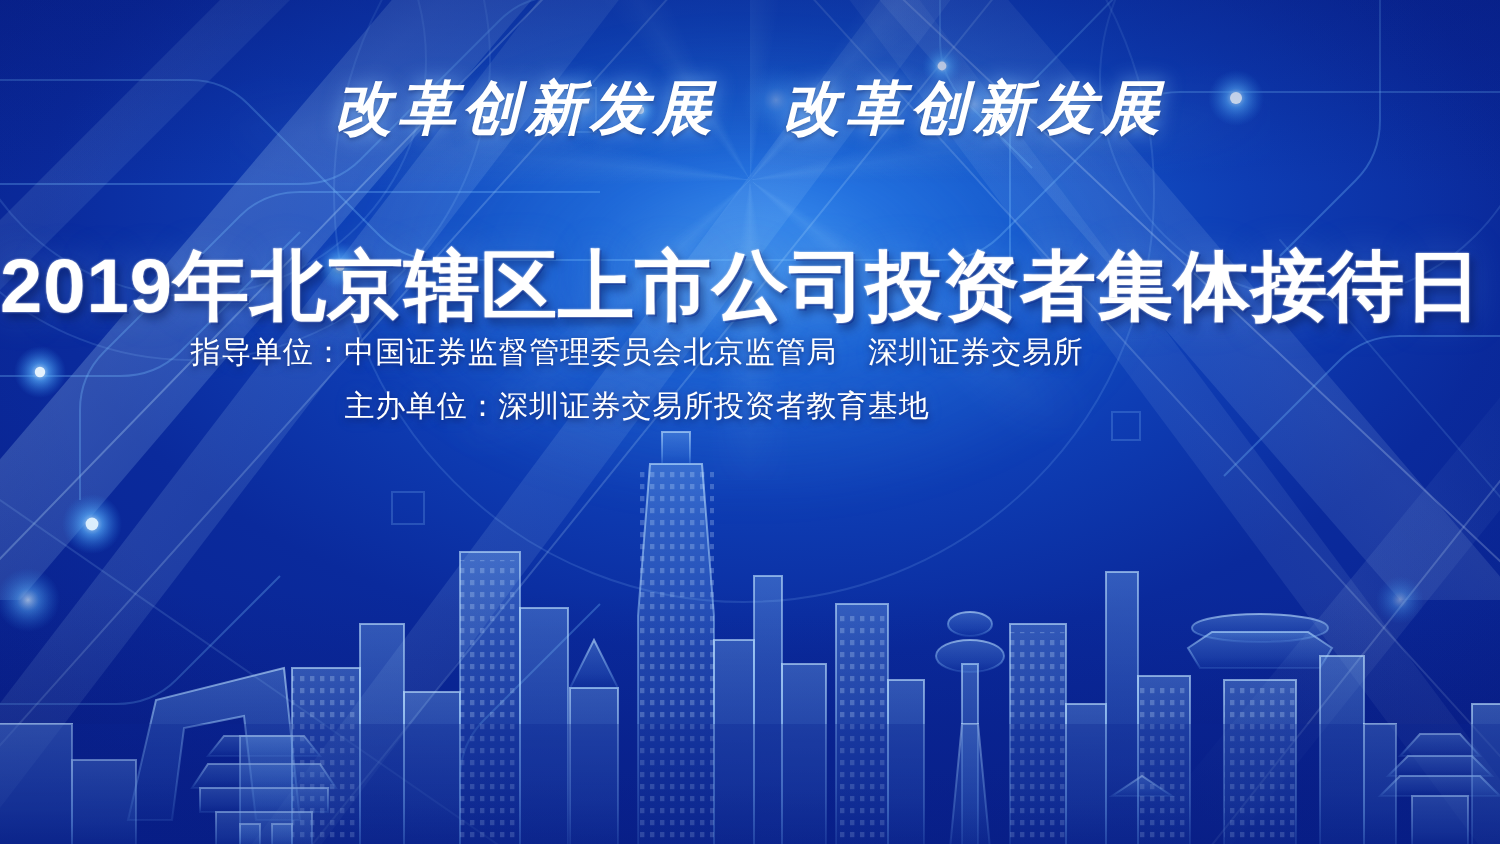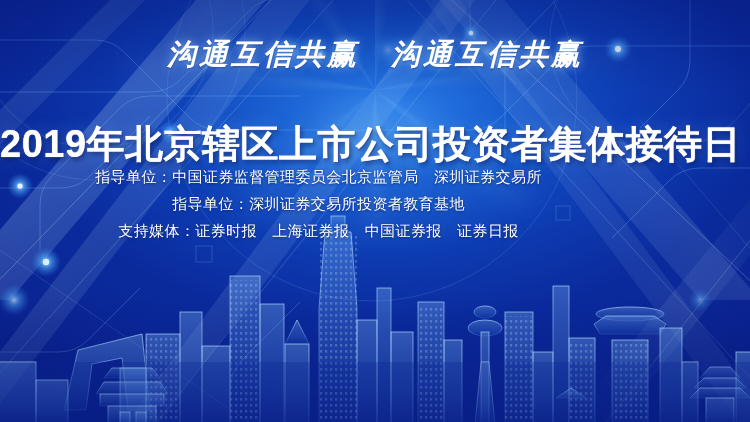--- a/index.html
+++ b/index.html
@@ -278,24 +278,23 @@
         <rect x="136" y="200" width="10" height="12"></rect>
         <line x1="132" y1="156" x2="132" y2="148"></line>
       </g>
 
       <rect x="0" y="150" width="750" height="60" fill="#0a2391" opacity=".30"></rect>
     </svg>
   </div>
 
   <div class="content">
 
-    <div class="tagline">沟通互信共赢　沟通互信共赢</div>
+    <div class="tagline">改革创新发展　改革创新发展</div>
 
     <h1 class="title">2019年北京辖区上市公司投资者集体接待日</h1>
 
     <div class="credits">
       <div class="credit-line">指导单位：中国证券监督管理委员会北京监管局　深圳证券交易所</div>
-      <div class="credit-line">指导单位：深圳证券交易所投资者教育基地</div>
-      <div class="credit-line">支持媒体：证券时报　上海证券报　中国证券报　证券日报</div>
+      <div class="credit-line">主办单位：深圳证券交易所投资者教育基地</div>
     </div>
 
   </div>
 </div>
 
 </body></html>

